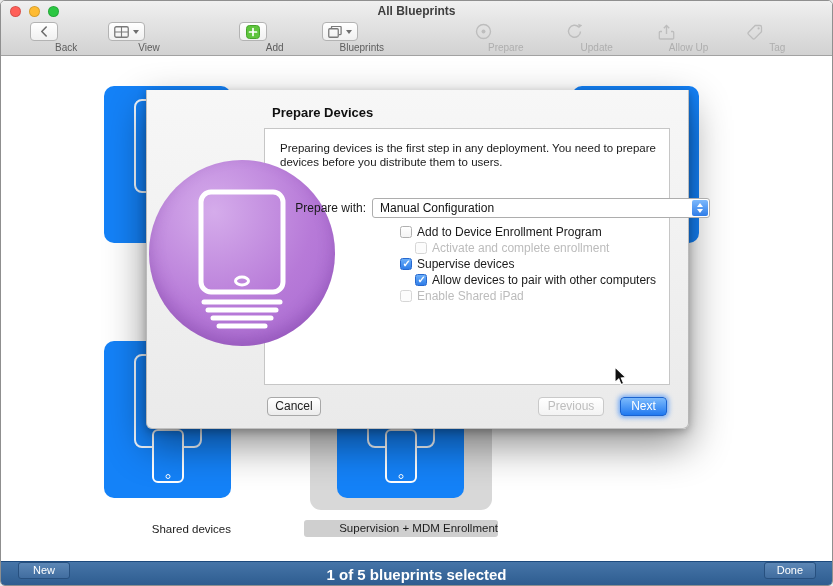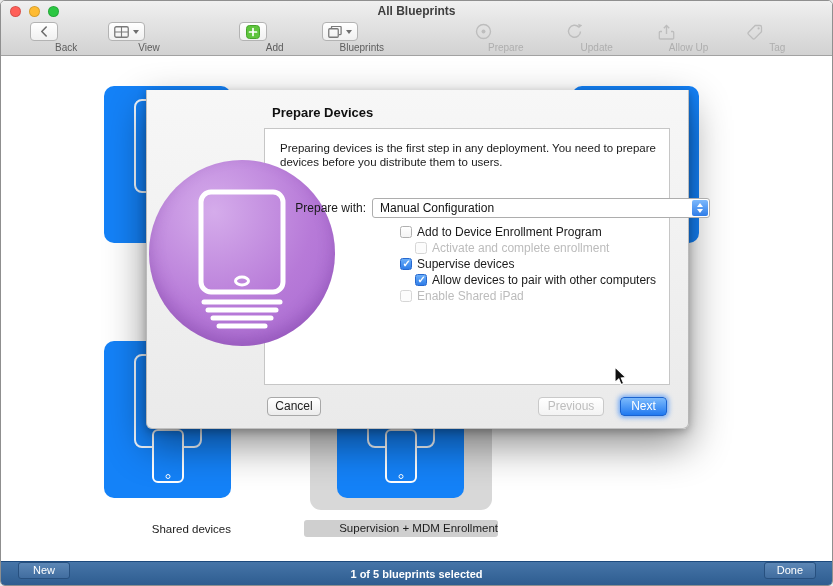--- a/index.html
+++ b/index.html
@@ -103,21 +103,21 @@
   .btn-next { left:473px; width:47px; background:linear-gradient(#7cbafc,#2079f0); border:1px solid #1a63cf;
               color:#fff; box-shadow:0 0 5px 1.5px rgba(62,140,248,.75); }
 
   
   .statusbar { position:relative; height:26px; border-top:1px solid #1d4a7d;
                background:linear-gradient(rgba(255,255,255,.10),rgba(0,0,0,.10)), var(--statusbar-blue,#31659e); }
   .sb-btn { position:absolute; top:0; height:17px; min-width:52px; padding:0 12px; border-radius:3px;
             border:1px solid #27507f; background:linear-gradient(#5c87b6,#416d9f); color:#fff;
             font-size:11px; line-height:15px; text-align:center; }
   .sb-new { left:17px; } .sb-done { right:16px; }
-  .sb-status { line-height:25px; text-align:center; color:#fff; font-size:11px; font-weight:bold; }
+  .sb-status { line-height:25px; text-align:center; color:#fff; font-size:15px; font-weight:bold; }
 
   .cursor { position:absolute; left:612px; top:365px; z-index:50; pointer-events:none; }
 </style>
 </head>
 <body>
 
 <div class="window">
 
   <div class="header">
     <div class="titlebar">

